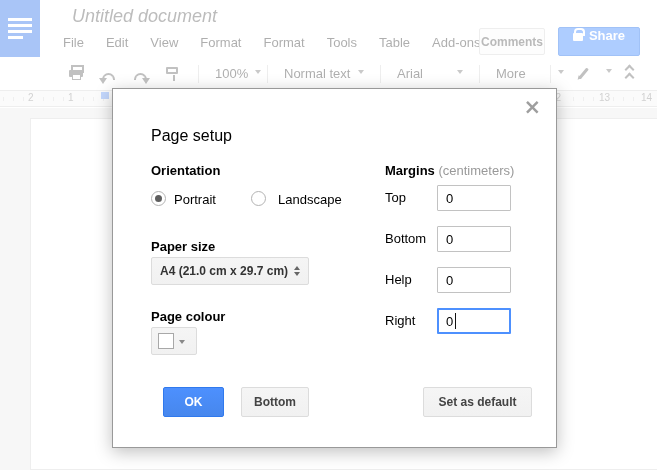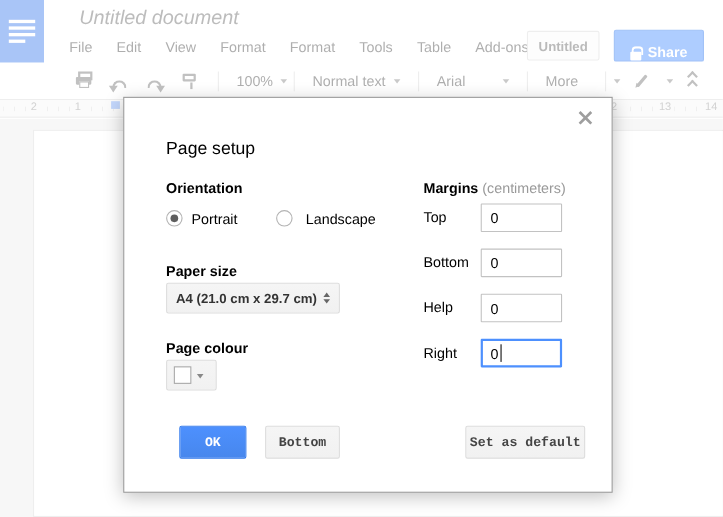--- a/index.html
+++ b/index.html
@@ -17,21 +17,21 @@
     display:flex;flex-direction:column;justify-content:center;gap:3px;padding-left:8px;}
   .docs-logo i{display:block;width:24px;height:3px;background:#fff;}
   .docs-logo i:last-child{width:15px;}
   .doc-title{position:absolute;left:60px;top:6px;font-size:18px;font-style:italic;color:#6b6b6b;margin-left:12px;}
   .menubar{position:absolute;left:52px;top:31px;display:flex;align-items:flex-end;}
   .menu-item{font-size:13px;color:#4d4d4d;padding:4px 11px;cursor:default;}
   .comments-btn{position:absolute;left:479px;top:28px;width:66px;height:27px;background:#fbfbfb;
     border:1px solid #d9d9d9;border-radius:2px;font-size:12px;font-weight:bold;color:#666;
     display:flex;align-items:center;justify-content:center;}
   .share-btn{position:absolute;left:558px;top:27px;width:82px;height:29px;background:var(--accent);
-    border:1px solid var(--accent_border);border-radius:2px;display:flex;align-items:flex-end;justify-content:center;gap:6px;}
+    border:1px solid var(--accent_border);border-radius:2px;display:flex;align-items:flex-start;justify-content:center;gap:6px;}
   .share-btn span{color:#fff;font-size:13px;font-weight:bold;}
   .lock{width:10px;height:8px;background:#fff;border-radius:1px;position:relative;margin-top:5px;}
   .lock:before{content:"";position:absolute;left:1.5px;top:-5px;width:7px;height:6px;
     border:2px solid #fff;border-bottom:none;border-radius:4px 4px 0 0;}
 
   
   .toolbar{position:absolute;left:0;top:57px;width:657px;height:34px;background:#fff;
     border-bottom:1px solid #d9d9d9;display:flex;align-items:center;padding-left:60px;}
   .tb-sep{width:1px;height:18px;background:#d9d9d9;margin:0 10px;}
   .tb-icon{width:22px;height:18px;display:flex;align-items:center;justify-content:center;margin:0 5px;}
@@ -39,21 +39,21 @@
   .i-printer:before{content:"";position:absolute;left:2px;top:-5px;width:9px;height:4px;border:2px solid var(--icon_gray);}
   .i-printer:after{content:"";position:absolute;left:3px;top:4px;width:7px;height:4px;background:#fff;border:1px solid var(--icon_gray);}
   .i-undo{width:13px;height:7px;border:2px solid var(--icon_gray);border-bottom:none;border-radius:7px 7px 0 0;position:relative;margin-top:6px;}
   .i-undo:before{content:"";position:absolute;left:-5px;top:3px;border:4px solid transparent;border-top:6px solid var(--icon_gray);}
   .i-redo{width:13px;height:7px;border:2px solid var(--icon_gray);border-bottom:none;border-radius:7px 7px 0 0;position:relative;margin-top:6px;}
   .i-redo:before{content:"";position:absolute;right:-5px;top:3px;border:4px solid transparent;border-top:6px solid var(--icon_gray);}
   .i-roller{width:12px;height:7px;border:2px solid var(--icon_gray);border-radius:1px;position:relative;margin-bottom:7px;}
   .i-roller:before{content:"";position:absolute;right:1px;top:6px;width:2px;height:6px;background:var(--icon_gray);}
   .i-pencil{width:3px;height:13px;background:var(--icon_gray);transform:rotate(40deg);position:relative;border-radius:1px;}
   .i-pencil:before{content:"";position:absolute;left:-1px;bottom:-4px;border:2.5px solid transparent;border-top:4px solid var(--icon_gray);}
-  .tb-drop{display:flex;align-items:center;gap:7px;font-size:13px;color:#4d4d4d;padding:0 6px;}
+  .tb-drop{display:flex;gap:7px;font-size:13px;color:#4d4d4d;padding:0 6px;}
   .caret-down{width:0;height:0;border:3.5px solid transparent;border-top:4px solid #888;margin-top:4px;}
   .i-chevrons{display:flex;flex-direction:column;gap:1px;margin-left:8px;}
   .i-chevrons b{width:7px;height:7px;border-top:2px solid var(--icon_gray);border-right:2px solid var(--icon_gray);
     transform:rotate(-45deg);display:block;}
   .zoom-w{width:48px;} .styles-w{width:92px;} .font-w{width:78px;} .more-w{width:50px;gap:32px;}
   .tb-drop .lbl{flex:1;}
 
   
   .ruler{position:absolute;left:0;top:91px;width:657px;height:16px;background:#f5f5f5;
     border-bottom:1px solid #d9d9d9;
@@ -99,21 +99,21 @@
   .m-row-label{position:absolute;left:272px;font-size:13px;color:#000;}
   .m-input{position:absolute;left:324px;width:74px;height:26px;border:1px solid #c2c2c2;border-radius:1px;
     font-size:13px;color:#000;padding-left:8px;font-family:"Liberation Sans","DejaVu Sans",sans-serif;outline:none;background:#fff;}
   .m-input.focused{border:2px solid var(--focus_border);padding-left:7px;}
   .t-top{top:101px;} .t-bottom{top:142px;} .t-left{top:183px;} .t-right{top:224px;}
   .f-top{top:96px;} .f-bottom{top:137px;} .f-left{top:178px;} .f-right{top:219px;}
   .text-caret{position:absolute;left:342px;top:224px;width:1px;height:16px;background:#111;animation:blink 1s steps(1) infinite;}
   @keyframes blink{50%{opacity:0;}}
 
   .btn{position:absolute;top:298px;height:30px;border-radius:2px;font-size:12px;font-weight:bold;
-    display:flex;align-items:center;justify-content:center;cursor:pointer;font-family:Liberation Mono, monospace;}
+    display:flex;align-items:center;justify-content:center;cursor:pointer;}
   .btn-ok{left:50px;width:61px;background:linear-gradient(var(--accent),#4787ed);
     border:1px solid var(--accent_border);color:#fff;}
   .btn-cancel{left:128px;width:68px;background:linear-gradient(#f5f5f5,#f1f1f1);border:1px solid #dcdcdc;color:#444;}
   .btn-default{left:310px;width:109px;background:linear-gradient(#f5f5f5,#f1f1f1);border:1px solid #dcdcdc;color:#444;}
 </style>
 </head>
 <body>
 
 <div class="app">
   <div class="header">
@@ -128,21 +128,21 @@
       <span class="menu-item">File</span>
       <span class="menu-item">Edit</span>
       <span class="menu-item">View</span>
       <span class="menu-item">Format</span>
       <span class="menu-item">Format</span>
       <span class="menu-item">Tools</span>
       <span class="menu-item">Table</span>
       <span class="menu-item">Add-ons</span>
       <span class="menu-item">Help</span>
     </div>
-    <div class="comments-btn">Untitled</div>
+    <div class="comments-btn">Comments</div>
     <div class="share-btn">
       <span class="lock"></span>
       <span>Share</span>
     </div>
   </div>
 
   <div class="toolbar">
     <span class="tb-icon">
         <span class="i-printer"></span>
       </span>

